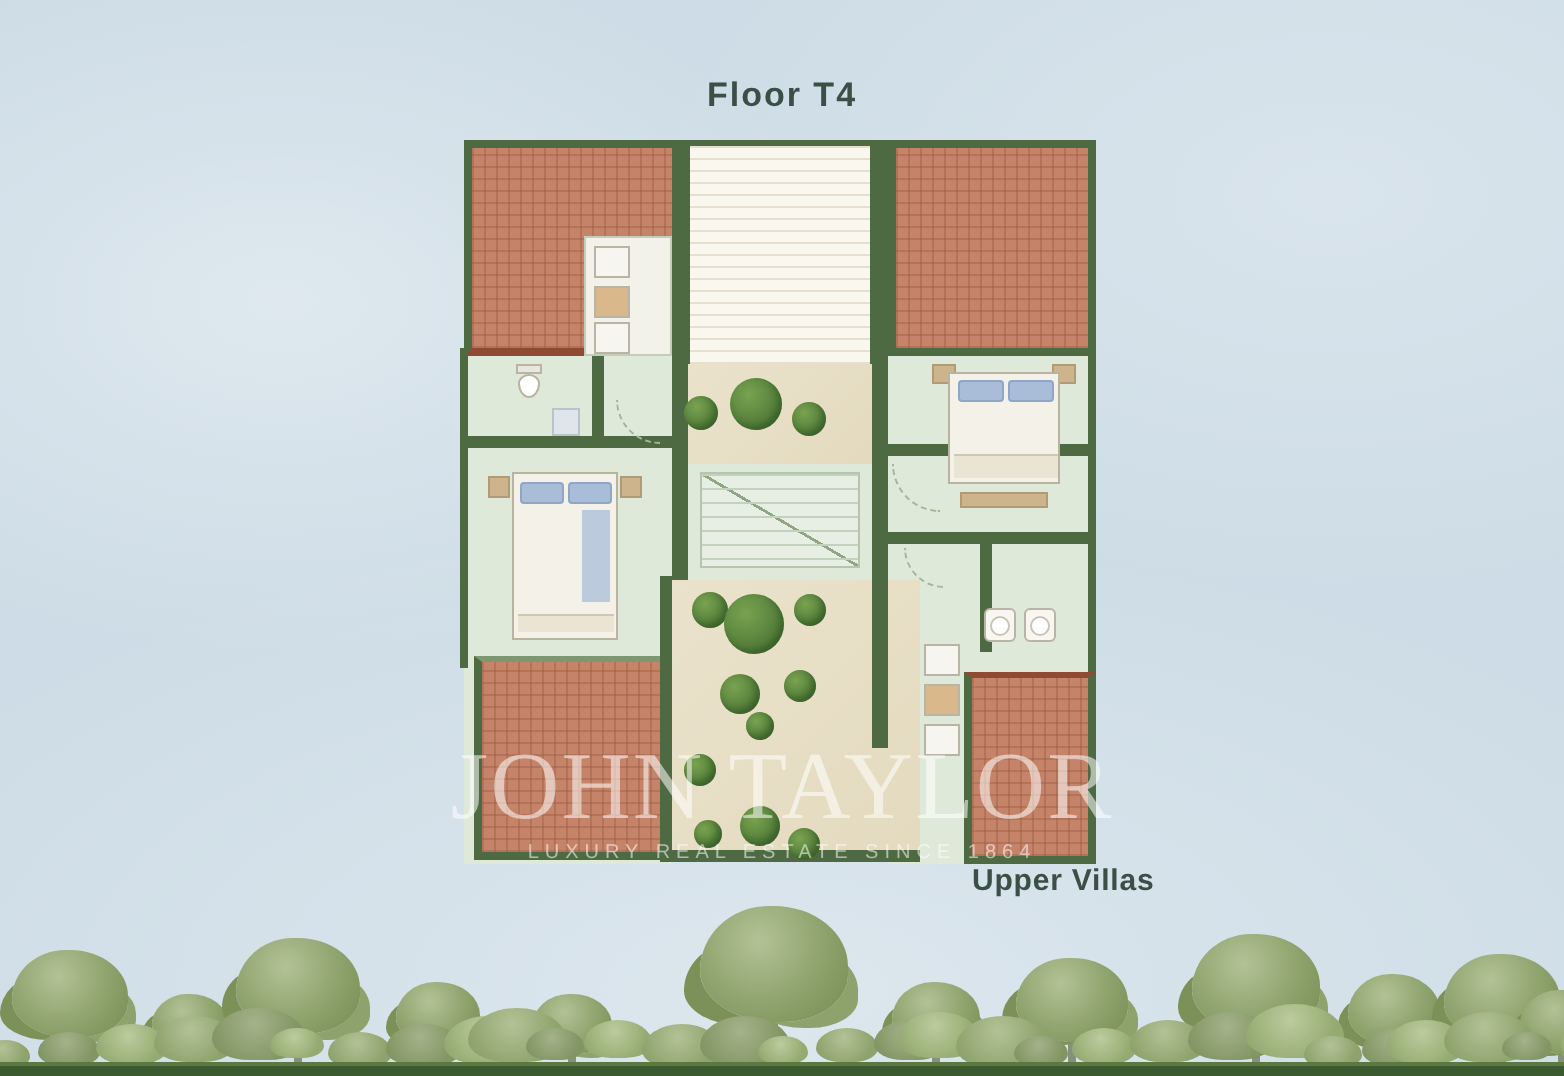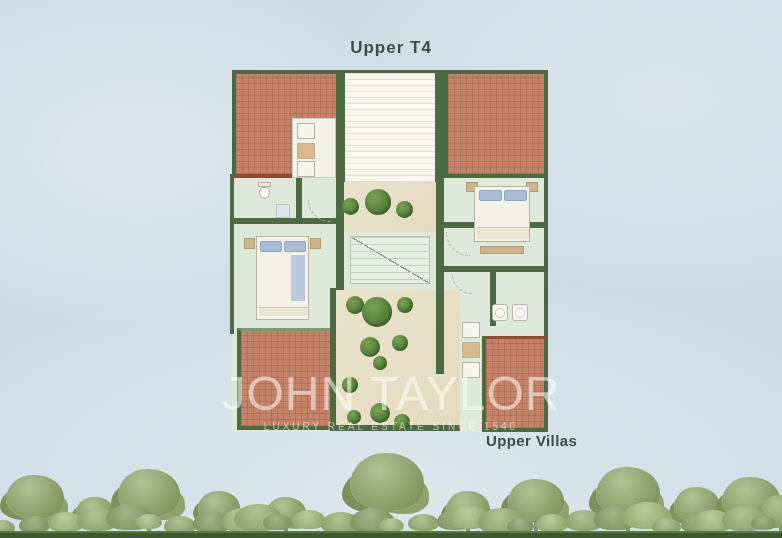--- a/index.html
+++ b/index.html
@@ -69,21 +69,21 @@
     border-radius:50% 50% 50% 50% / 40% 40% 60% 60%; }
 
   .shower { position:absolute; width:14px; height:14px; background:#dfe5ea; border:1px solid #b8c4cc; }
 
   .sink { position:absolute; width:16px; height:17px; background:#f7f6f0; border:1px solid #b9b4a4; border-radius:3px; }
   .sink::after { content:""; position:absolute; inset:3px 2px 2px 2px; background:#fff; border:1px solid #c9c4b4; border-radius:50%; }
 
   .arc { position:absolute; border-left:1px dashed #a3b799; border-bottom:1px dashed #a3b799; border-radius:0 0 0 100%; }
 
   .wm-brand { position:absolute; z-index:4; left:0; width:782px; top:366px; text-align:center;
-    font-family:Liberation Sans, sans-serif; font-size:48px; font-weight:400; letter-spacing:1px;
+    font-family:Liberation Serif, serif; font-size:48px; font-weight:400; letter-spacing:1px;
     color:var(--watermark, rgba(255,255,255,.55)); white-space:nowrap; }
   .wm-tagline { position:absolute; z-index:4; left:0; width:782px; top:421px; text-align:center;
     font-size:10px; letter-spacing:3px; color:var(--watermark, rgba(255,255,255,.55)); white-space:nowrap; }
 
   .floor-label { position:absolute; z-index:5; left:486px; top:432px;
     font-size:15px; font-weight:600; letter-spacing:.4px; color:var(--text,#3c4f47); }
 
   .treeline { position:absolute; z-index:2; left:0; bottom:0; width:782px; height:110px; }
   .btree { position:absolute; }
   .btree .canopy { position:absolute; left:0;
@@ -95,21 +95,21 @@
 
   .ground { position:absolute; z-index:3; left:0; bottom:0; width:782px; height:7px;
     background:var(--ground,#3c5a30); border-top:2px solid var(--ground-light,#5a7840); }
 </style>
 </head>
 <body>
 
 <div class="stage">
   <div class="sky"></div>
 
-  <div class="title">Upper T4</div>
+  <div class="title">Floor T4</div>
 
   <div class="plan">
 
     <div class="mint" style="left:2px;top:108px;width:316px;height:162px"></div>
     <div class="mint" style="left:2px;top:264px;width:104px;height:102px"></div>
     <div class="mint" style="left:214px;top:264px;width:104px;height:102px"></div>
 
     <div class="court" style="left:114px;top:116px;width:92px;height:50px"></div>
 
     <div class="mint" style="left:114px;top:166px;width:92px;height:58px"></div>
@@ -187,21 +187,21 @@
       <div class="ptree" style="left: 130px; top: 271px; width: 20px; height: 20px;"></div>
       <div class="ptree" style="left: 162px; top: 269px; width: 16px; height: 16px;"></div>
       <div class="ptree" style="left: 143px; top: 290px; width: 14px; height: 14px;"></div>
       <div class="ptree" style="left: 112px; top: 311px; width: 16px; height: 16px;"></div>
       <div class="ptree" style="left: 140px; top: 337px; width: 20px; height: 20px;"></div>
       <div class="ptree" style="left: 117px; top: 344px; width: 14px; height: 14px;"></div>
       <div class="ptree" style="left: 164px; top: 348px; width: 16px; height: 16px;"></div>
     </div>
 
   <div class="wm-brand">JOHN TAYLOR</div>
-  <div class="wm-tagline">LUXURY REAL ESTATE SINCE 1540</div>
+  <div class="wm-tagline">LUXURY REAL ESTATE SINCE 1864</div>
   <div class="floor-label">Upper Villas</div>
 
   <div class="treeline">
       <div class="btree" style="left: 6px; bottom: 7px; width: 58px; height: 60px;">
         <div class="trunk" style="height: 22px;"></div>
         <div class="canopy" style="width: 58px; height: 44px; bottom: 12px; box-shadow: -12px 7px 0 -6px var(--band-tree-dark),11px 9px 0 -7px var(--band-tree);"></div>
       </div>
       <div class="btree" style="left: 76px; bottom: 7px; width: 38px; height: 38px;">
         <div class="trunk" style="height: 16px;"></div>
         <div class="canopy" style="width: 38px; height: 28px; bottom: 6px; box-shadow: -8px 5px 0 -3px var(--band-tree-dark),7px 6px 0 -4px var(--band-tree);"></div>

